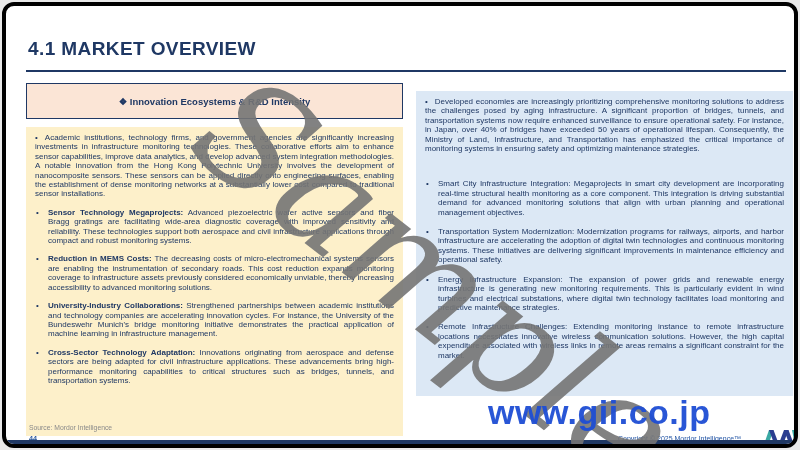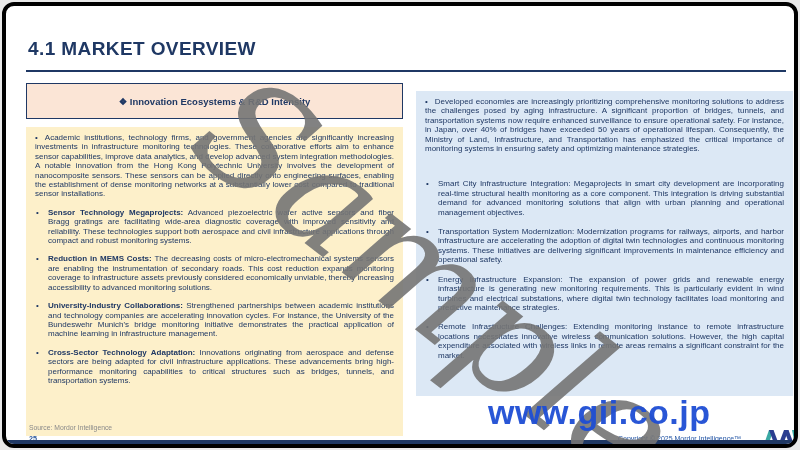--- a/index.html
+++ b/index.html
@@ -124,21 +124,21 @@
       </div>
       <div class="b-item">
         <span class="bullet">•</span>
         <div class="b-text">Remote Infrastructure Challenges: Extending monitoring instance to remote infrastructure locations necessitates innovative wireless communication solutions. However, the high capital expenditure associated with wireless links in remote areas remains a significant constraint for the market.</div>
       </div>
     </div>
   </div>
 
   <div class="footer-source">Source: Mordor Intelligence</div>
   <div class="footer-line">
-    <span class="pagenum">25</span>
+    <span class="pagenum">44</span>
   </div>
   <div class="footer-copyright">Copyright © 2025 Mordor Intelligence™</div>
 
   <svg class="footer-logo" viewBox="0 0 40 22">
     <polygon points="1,21 8,1 12.5,1 5.5,21" fill="#3aa9a4"></polygon>
     <polygon points="8,1 12.5,1 20,21 15.5,21" fill="#2b3e90"></polygon>
     <polygon points="15.5,21 20,21 27.5,1 23,1" fill="#2b3e90"></polygon>
     <polygon points="23,1 27.5,1 35,21 30.5,21" fill="#2b3e90"></polygon>
     <polygon points="35,21 31,1 35,1 39,21" fill="#3aa9a4"></polygon>
   </svg>

